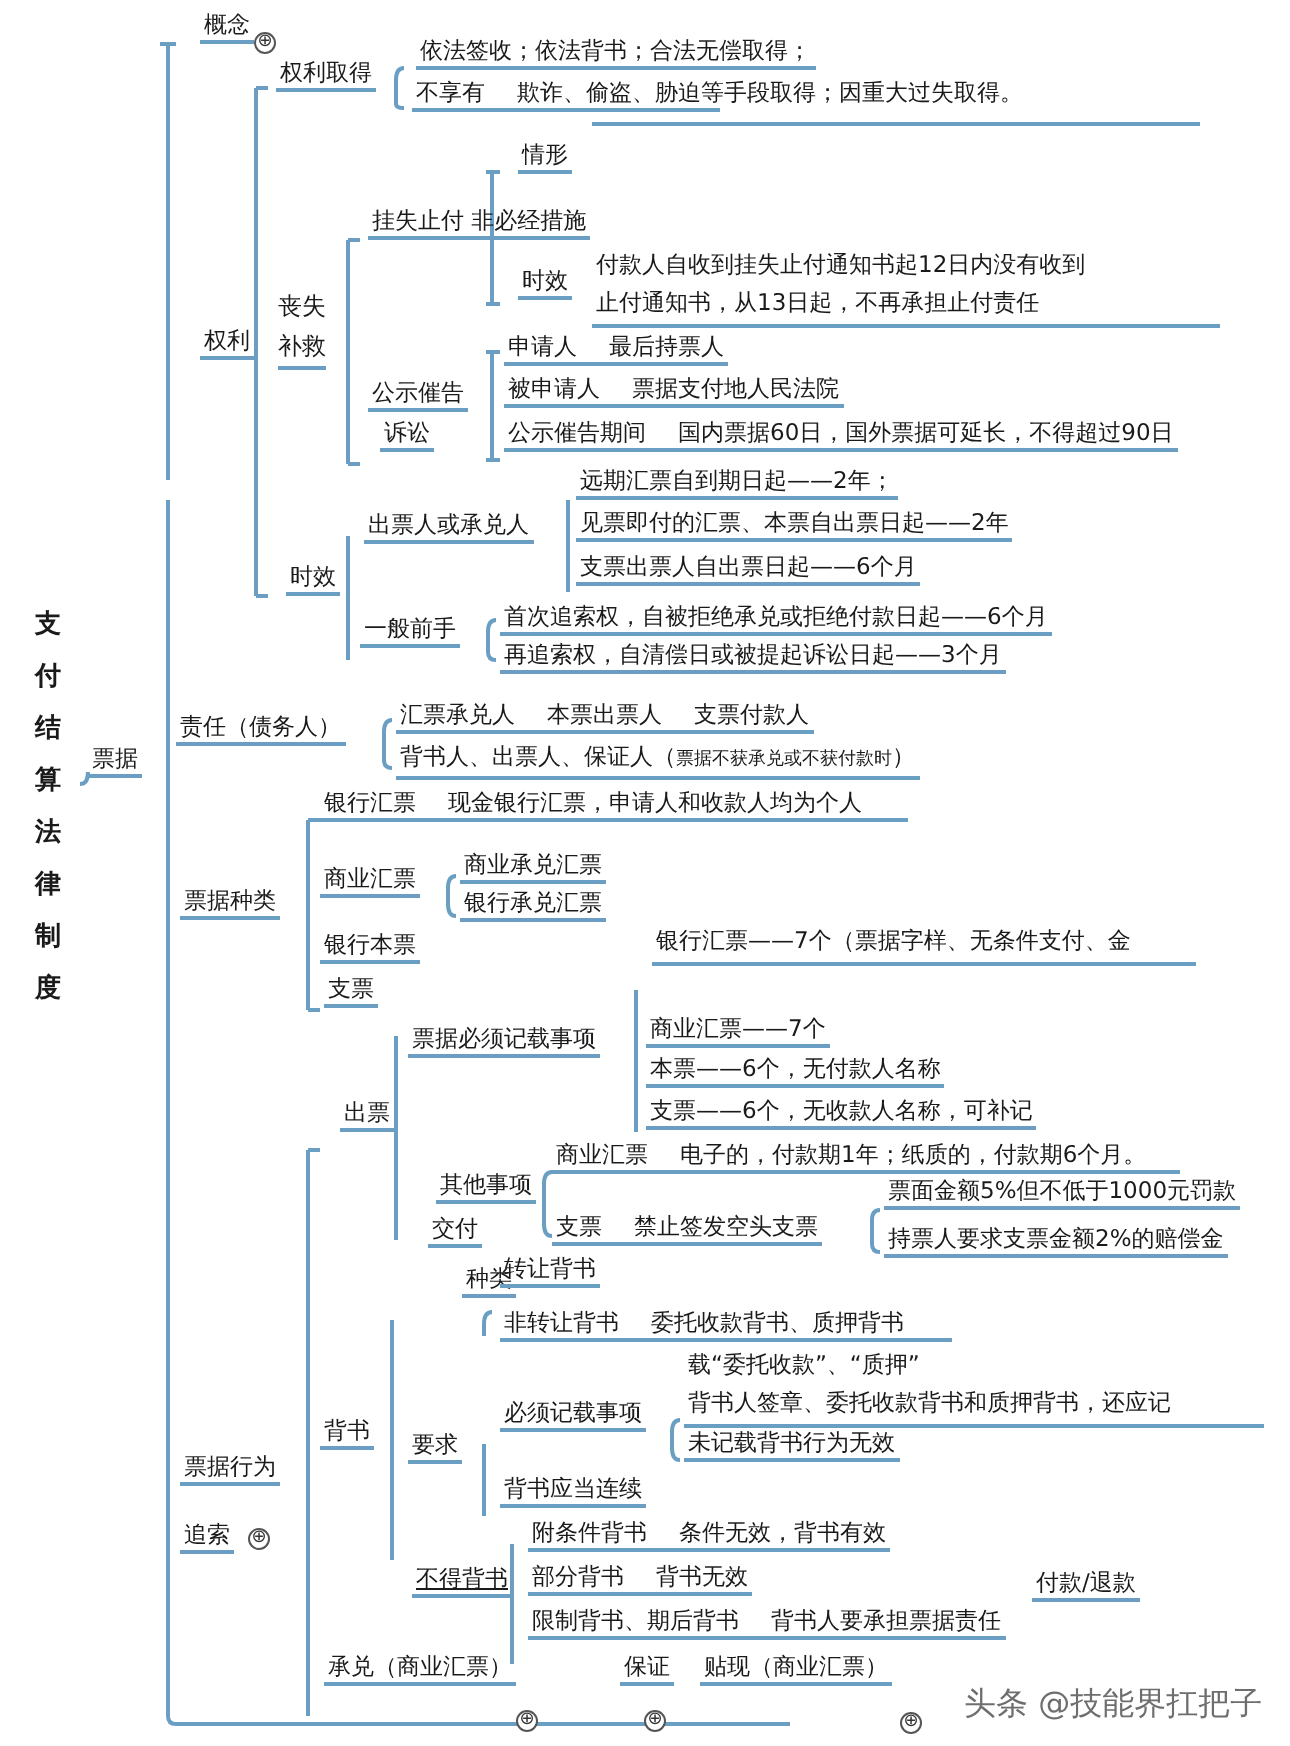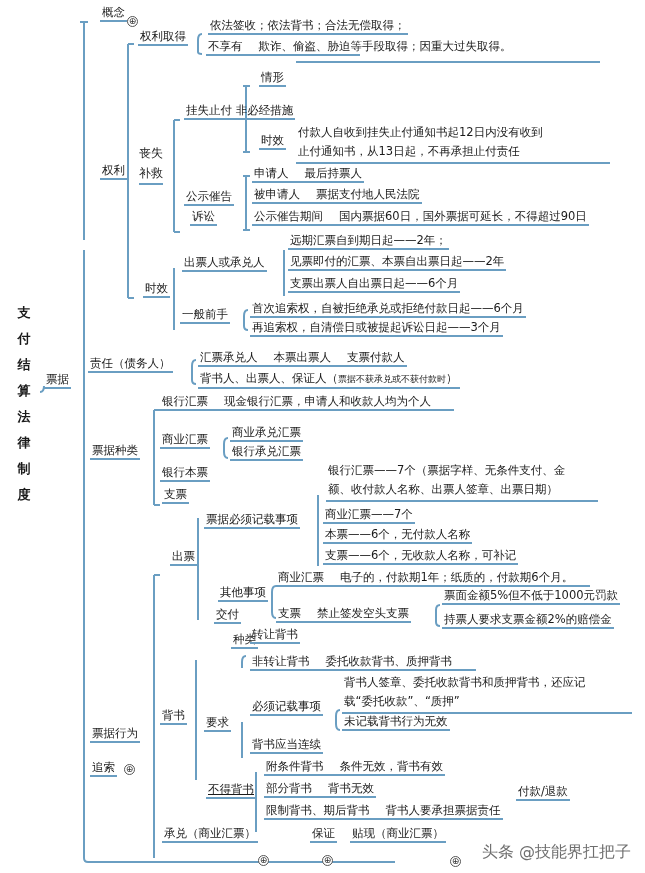--- a/index.html
+++ b/index.html
@@ -159,21 +159,20 @@
 <div class="n" style="left:160px;top:432px;">商业汇票</div>
 <div class="n" style="left:230px;top:425px;">商业承兑汇票</div>
 <div class="n" style="left:230px;top:444px;">银行承兑汇票</div>
 <div class="n" style="left:160px;top:465px;">银行本票</div>
 <div class="n" style="left:162px;top:487px;">支票</div>
 
 <div class="n" style="left:170px;top:549px;">出票</div>
 <div class="n" style="left:204px;top:512px;">票据必须记载事项</div>
 <div class="n ml" style="left:326px;top:461px;width:268px;">
   <div>银行汇票——7个（票据字样、无条件支付、金</div>
-  <div>额、收付款人名称、出票人签章、出票日期）</div>
 </div>
 <div class="n" style="left:323px;top:507px;">商业汇票——7个</div>
 <div class="n" style="left:323px;top:527px;">本票——6个，无付款人名称</div>
 <div class="n" style="left:323px;top:548px;">支票——6个，无收款人名称，可补记</div>
 <div class="n" style="left:218px;top:585px;">其他事项</div>
 <div class="n" style="left:214px;top:607px;">交付</div>
 <div class="n" style="left:276px;top:570px;width:310px;">
   <span>商业汇票</span><span class="gap"></span><span>电子的，付款期1年；纸质的，付款期6个月。</span>
 </div>
 <div class="n" style="left:276px;top:606px;">
@@ -184,22 +183,22 @@
 
 <div class="n" style="left:160px;top:708px;">背书</div>
 <div class="n" style="left:215px;top:632px;margin-left:16px;">种类</div>
 <div class="n" style="left:250px;top:627px;">转让背书</div>
 <div class="n" style="left:250px;top:654px;width:222px;">
   <span>非转让背书</span><span class="gap"></span><span>委托收款背书、质押背书</span>
 </div>
 <div class="n" style="left:204px;top:715px;">要求</div>
 <div class="n" style="left:250px;top:699px;">必须记载事项</div>
 <div class="n ml" style="left:342px;top:673px;width:286px;">
+  <div>载“委托收款”、“质押”</div>
   <div>背书人签章、委托收款背书和质押背书，还应记</div>
-  <div>载“委托收款”、“质押”</div>
 </div>
 <div class="n" style="left:342px;top:714px;">未记载背书行为无效</div>
 <div class="n" style="left:250px;top:737px;">背书应当连续</div>
 <div class="n" style="left:206px;top:782px;text-decoration:underline;">不得背书</div>
 <div class="n" style="left:264px;top:759px;">
   <span>附条件背书</span><span class="gap"></span><span>条件无效，背书有效</span>
 </div>
 <div class="n" style="left:264px;top:781px;">
   <span>部分背书</span><span class="gap"></span><span>背书无效</span>
 </div>

